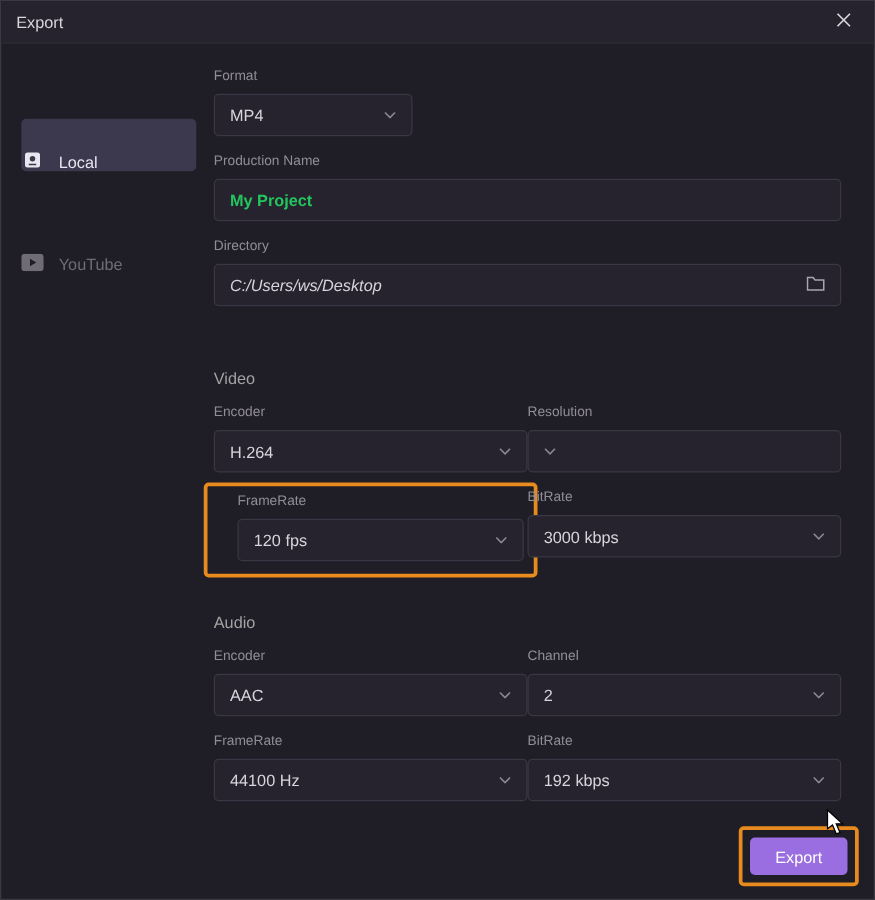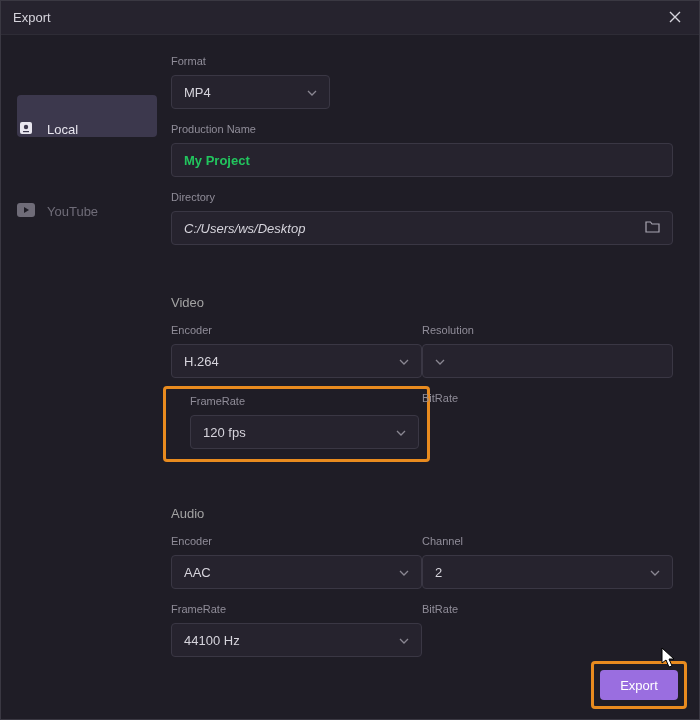--- a/index.html
+++ b/index.html
@@ -190,24 +190,30 @@
             <div class="select">
               <span class="value">120 fps</span>
               <span class="chev"><svg width="10" height="6" viewBox="0 0 10 6">
                     <path d="M1 1 L5 5 L9 1" stroke="#8a8792" stroke-width="1.3" fill="none"></path>
                   </svg></span>
             </div>
           </div>
         </div>
         <div class="field">
           <span class="label">BitRate</span>
-        </div>
-      </div>
-
-      <div class="section-title" style="margin-top:24px">Audio</div>
+          <div class="select">
+            <span class="value">3000 kbps</span>
+            <span class="chev"><svg width="10" height="6" viewBox="0 0 10 6">
+                  <path d="M1 1 L5 5 L9 1" stroke="#8a8792" stroke-width="1.3" fill="none"></path>
+                </svg></span>
+          </div>
+        </div>
+      </div>
+
+      <div class="section-title" style="margin-top:8px">Audio</div>
 
       <div class="row">
         <div class="field">
           <span class="label">Encoder</span>
           <div class="select">
             <span class="value">AAC</span>
             <span class="chev"><svg width="10" height="6" viewBox="0 0 10 6">
                   <path d="M1 1 L5 5 L9 1" stroke="#8a8792" stroke-width="1.3" fill="none"></path>
                 </svg></span>
           </div>
@@ -228,20 +234,26 @@
           <span class="label">FrameRate</span>
           <div class="select">
             <span class="value">44100 Hz</span>
             <span class="chev"><svg width="10" height="6" viewBox="0 0 10 6">
                   <path d="M1 1 L5 5 L9 1" stroke="#8a8792" stroke-width="1.3" fill="none"></path>
                 </svg></span>
           </div>
         </div>
         <div class="field">
           <span class="label">BitRate</span>
+          <div class="select">
+            <span class="value">192 kbps</span>
+            <span class="chev"><svg width="10" height="6" viewBox="0 0 10 6">
+                  <path d="M1 1 L5 5 L9 1" stroke="#8a8792" stroke-width="1.3" fill="none"></path>
+                </svg></span>
+          </div>
         </div>
       </div>
 
     </div>
   </div>
 
   <div class="footer">
     <div class="export-btn-wrap">
       <button class="export-btn">Export</button>
     </div>

